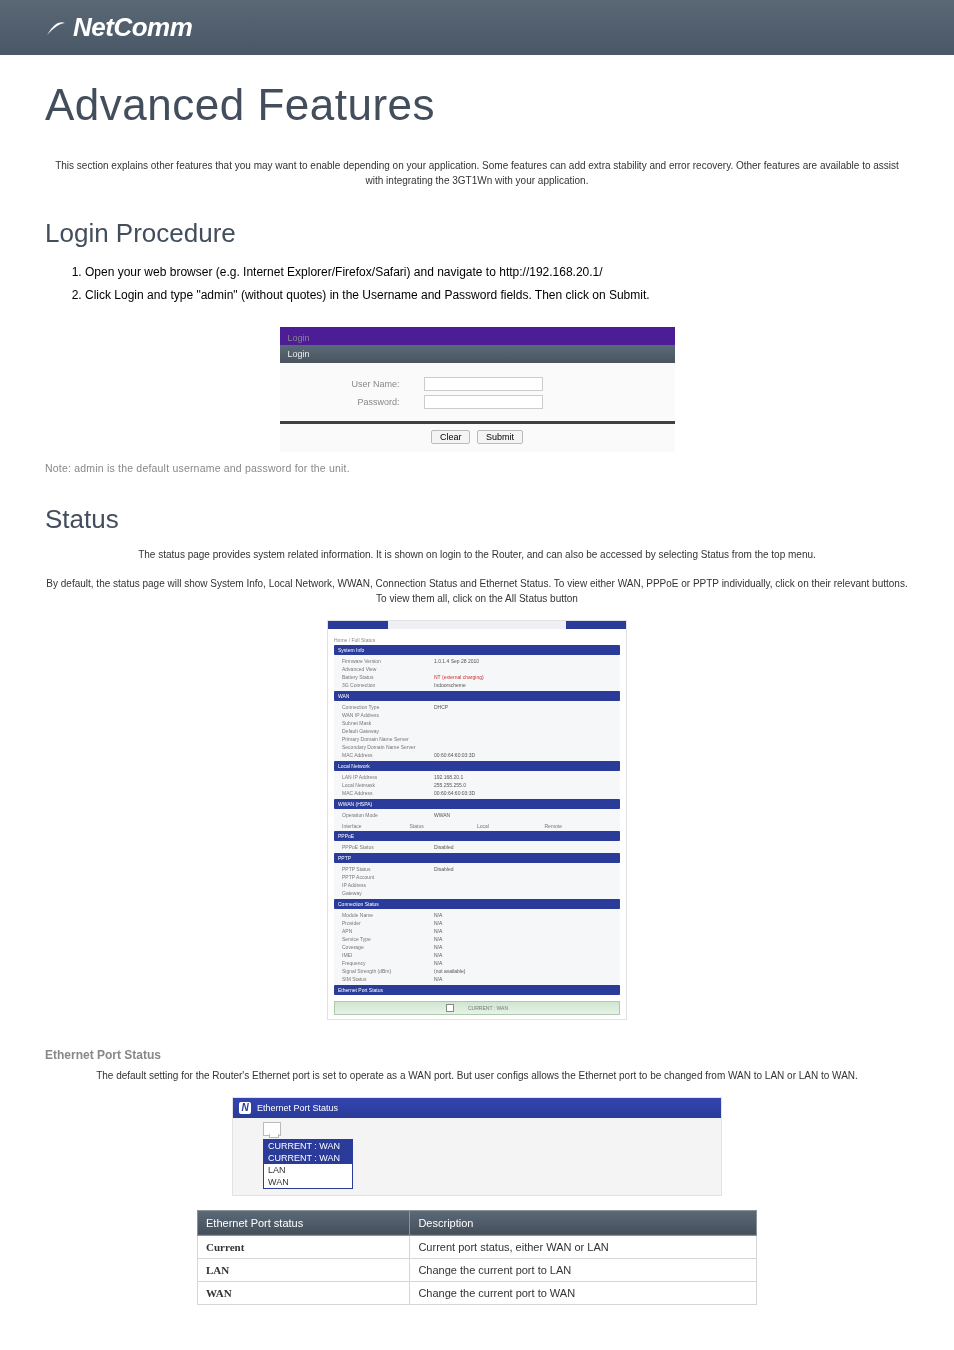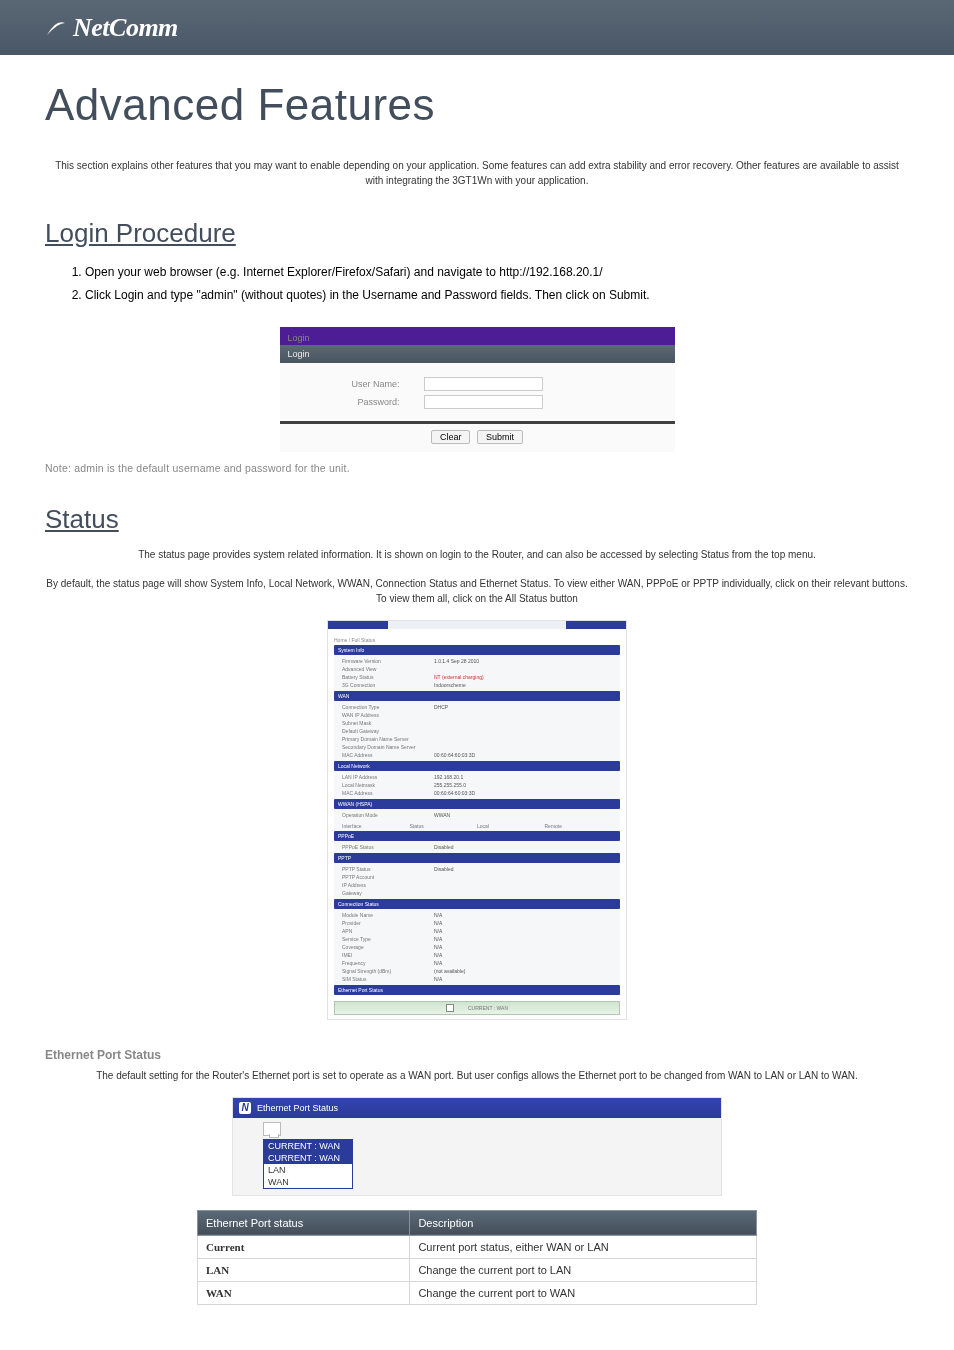--- a/index.html
+++ b/index.html
@@ -10,21 +10,21 @@
     background: #fff;
   }
   .header-band {
     height: 55px;
     background: linear-gradient(to bottom, #5a6876 0%, #4a5766 100%);
     display: flex;
     align-items: center;
     padding-left: 45px;
   }
   .logo {
-    font-family: Liberation Serif, serif;
+    font-family: Liberation Sans, sans-serif;
     font-style: italic;
     font-weight: 900;
     font-size: 26px;
     color: #fff;
     letter-spacing: -0.5px;
     position: relative;
     display: flex;
     align-items: center;
     gap: 6px;
   }
@@ -42,21 +42,20 @@
     line-height: 1.5;
     color: #333;
     margin-bottom: 14px;
     text-align: center;
   }
   h2.section-title {
     font-size: 26px;
     font-weight: 300;
     color: #434e5c;
     margin: 30px 0 12px 0;
-    text-decoration: underline;
   }
   ol.steps {
     margin: 8px 0 12px 40px;
     font-size: 12px;
     line-height: 1.9;
     color: #000000;
   }
   .login-screenshot {
     width: 395px;
     margin: 20px auto 10px auto;

